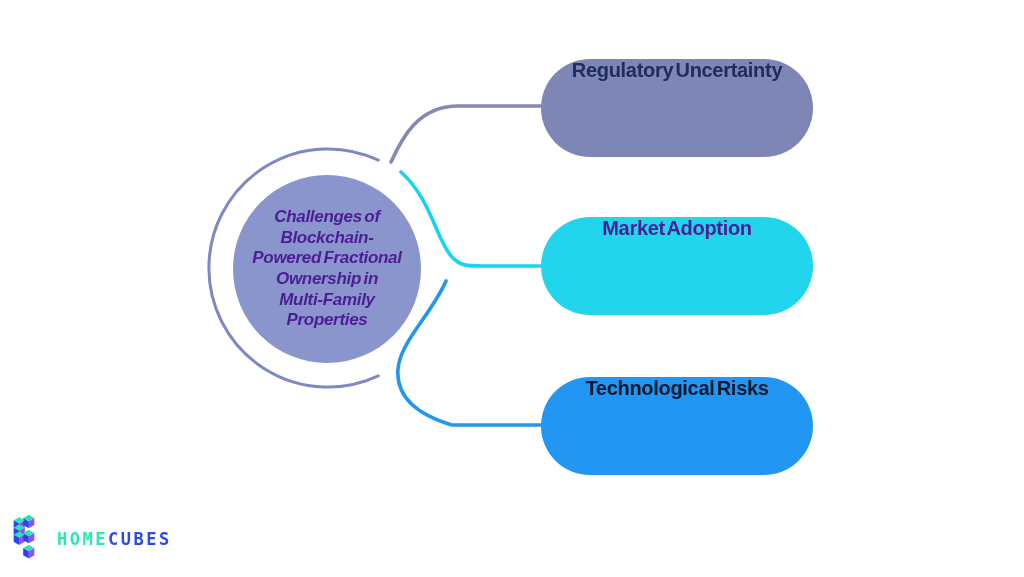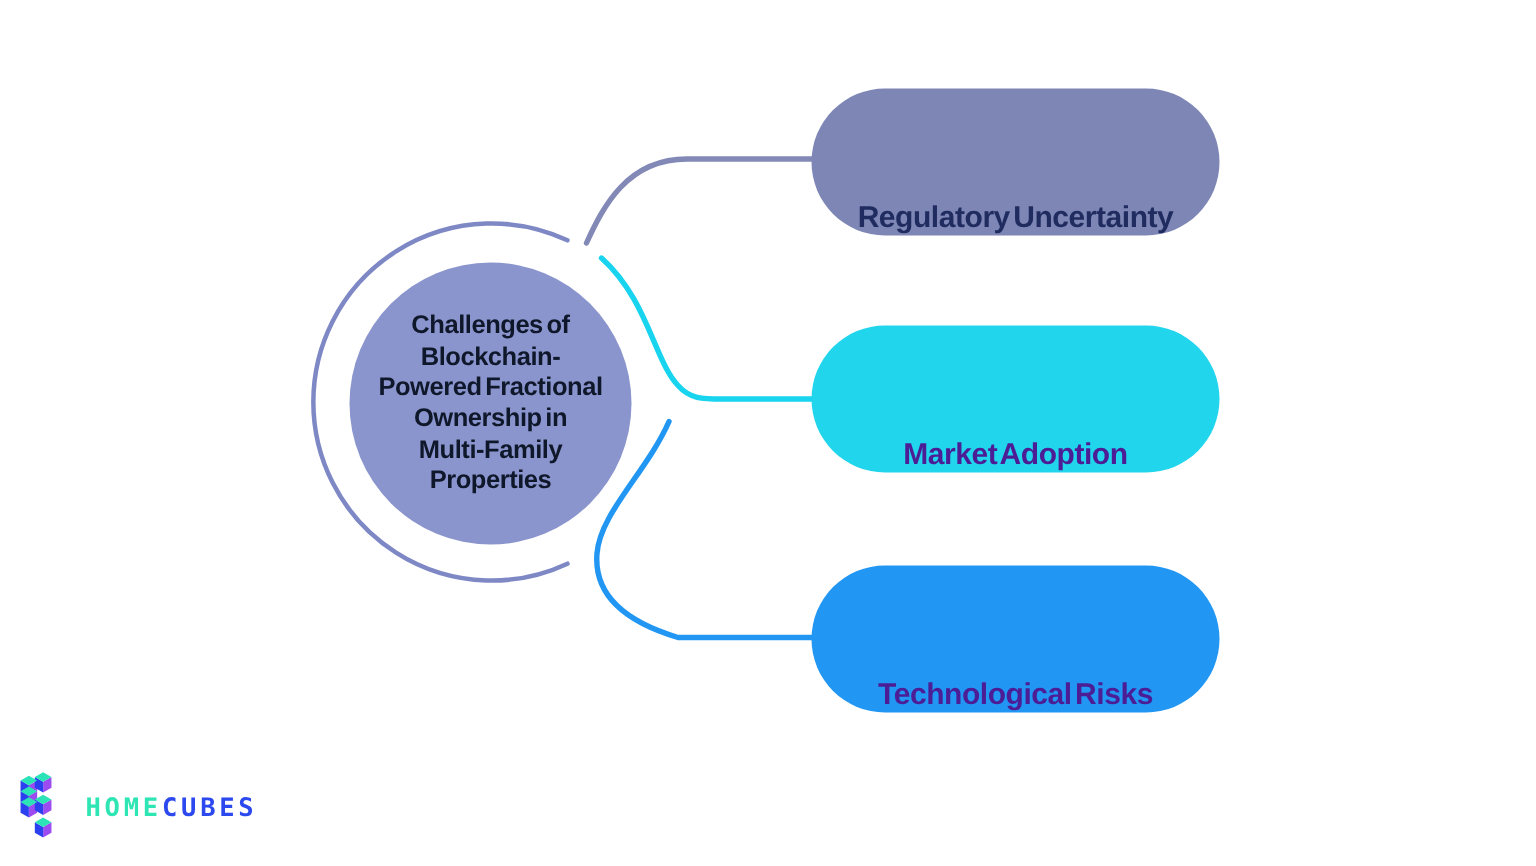--- a/index.html
+++ b/index.html
@@ -39,21 +39,21 @@
     line-height: 1.21;
     letter-spacing: -0.3px;
     word-spacing: -2px;
   }
   .pill {
     position: absolute;
     left: 541px;
     width: 272px; height: 98px;
     border-radius: 49px;
     display: flex;
-    align-items: flex-end;
+    align-items: flex-start;
     justify-content: center;
   }
   .pill span {
     font-size: 20px;
     font-weight: 700;
     letter-spacing: -0.3px;
     word-spacing: -3px;
   }
   .pill-1 { top: 59px; }
   .pill-2 { top: 217px; }
@@ -81,37 +81,37 @@
 <div class="canvas">
 
   <svg class="links" viewBox="0 0 1024 577" aria-hidden="true">
     <path class="ring" d="M 378.3 160.2 A 119 119 0 1 0 378.3 375.8" style="stroke: rgb(126, 136, 197);"></path>
     <path d="M 391 162 C 402 138 418 106 458 106 L 542 106" style="stroke: rgb(130, 137, 182);"></path>
     <path d="M 401 172 C 432 200 436 240 452 257 C 460 266 468 266 482 266 L 542 266" style="stroke: rgb(25, 212, 238);"></path>
     <path d="M 446 281 C 431 315 400 342 398 369 C 396 394 412 413 452 425 L 542 425" style="stroke: rgb(33, 150, 243);"></path>
   </svg>
 
   <div class="center-node" style="background-color: rgb(139, 149, 205);">
-    <div class="center-label" style="color: #0f172a;">Challenges of
+    <div class="center-label" style="color: #4c1d95; font-style: italic;">Challenges of
 Blockchain-
 Powered Fractional
 Ownership in
 Multi-Family
 Properties</div>
   </div>
 
   <div class="pill pill-1" style="background-color: rgb(125, 134, 180); color: rgb(32, 44, 96);">
     <span>Regulatory Uncertainty</span>
   </div>
 
   <div class="pill pill-2" style="background-color: rgb(32, 213, 236); color: #4c1d95;">
     <span>Market Adoption</span>
   </div>
 
-  <div class="pill pill-3" style="background-color: rgb(33, 150, 243); color: #4c1d95;">
+  <div class="pill pill-3" style="background-color: rgb(33, 150, 243); color: #0f172a;">
     <span>Technological Risks</span>
   </div>
 
   <div class="logo">
     <svg class="logo-icon" viewBox="0 0 40 58" aria-hidden="true">
 
       <g style="fill: rgb(155, 75, 240);">
         <polygon points="21,8 14,12 14,21 21,17"></polygon>
         <polygon points="21,17 14,21 14,30 21,26"></polygon>
         <polygon points="21,26 14,30 14,39 21,35"></polygon>

